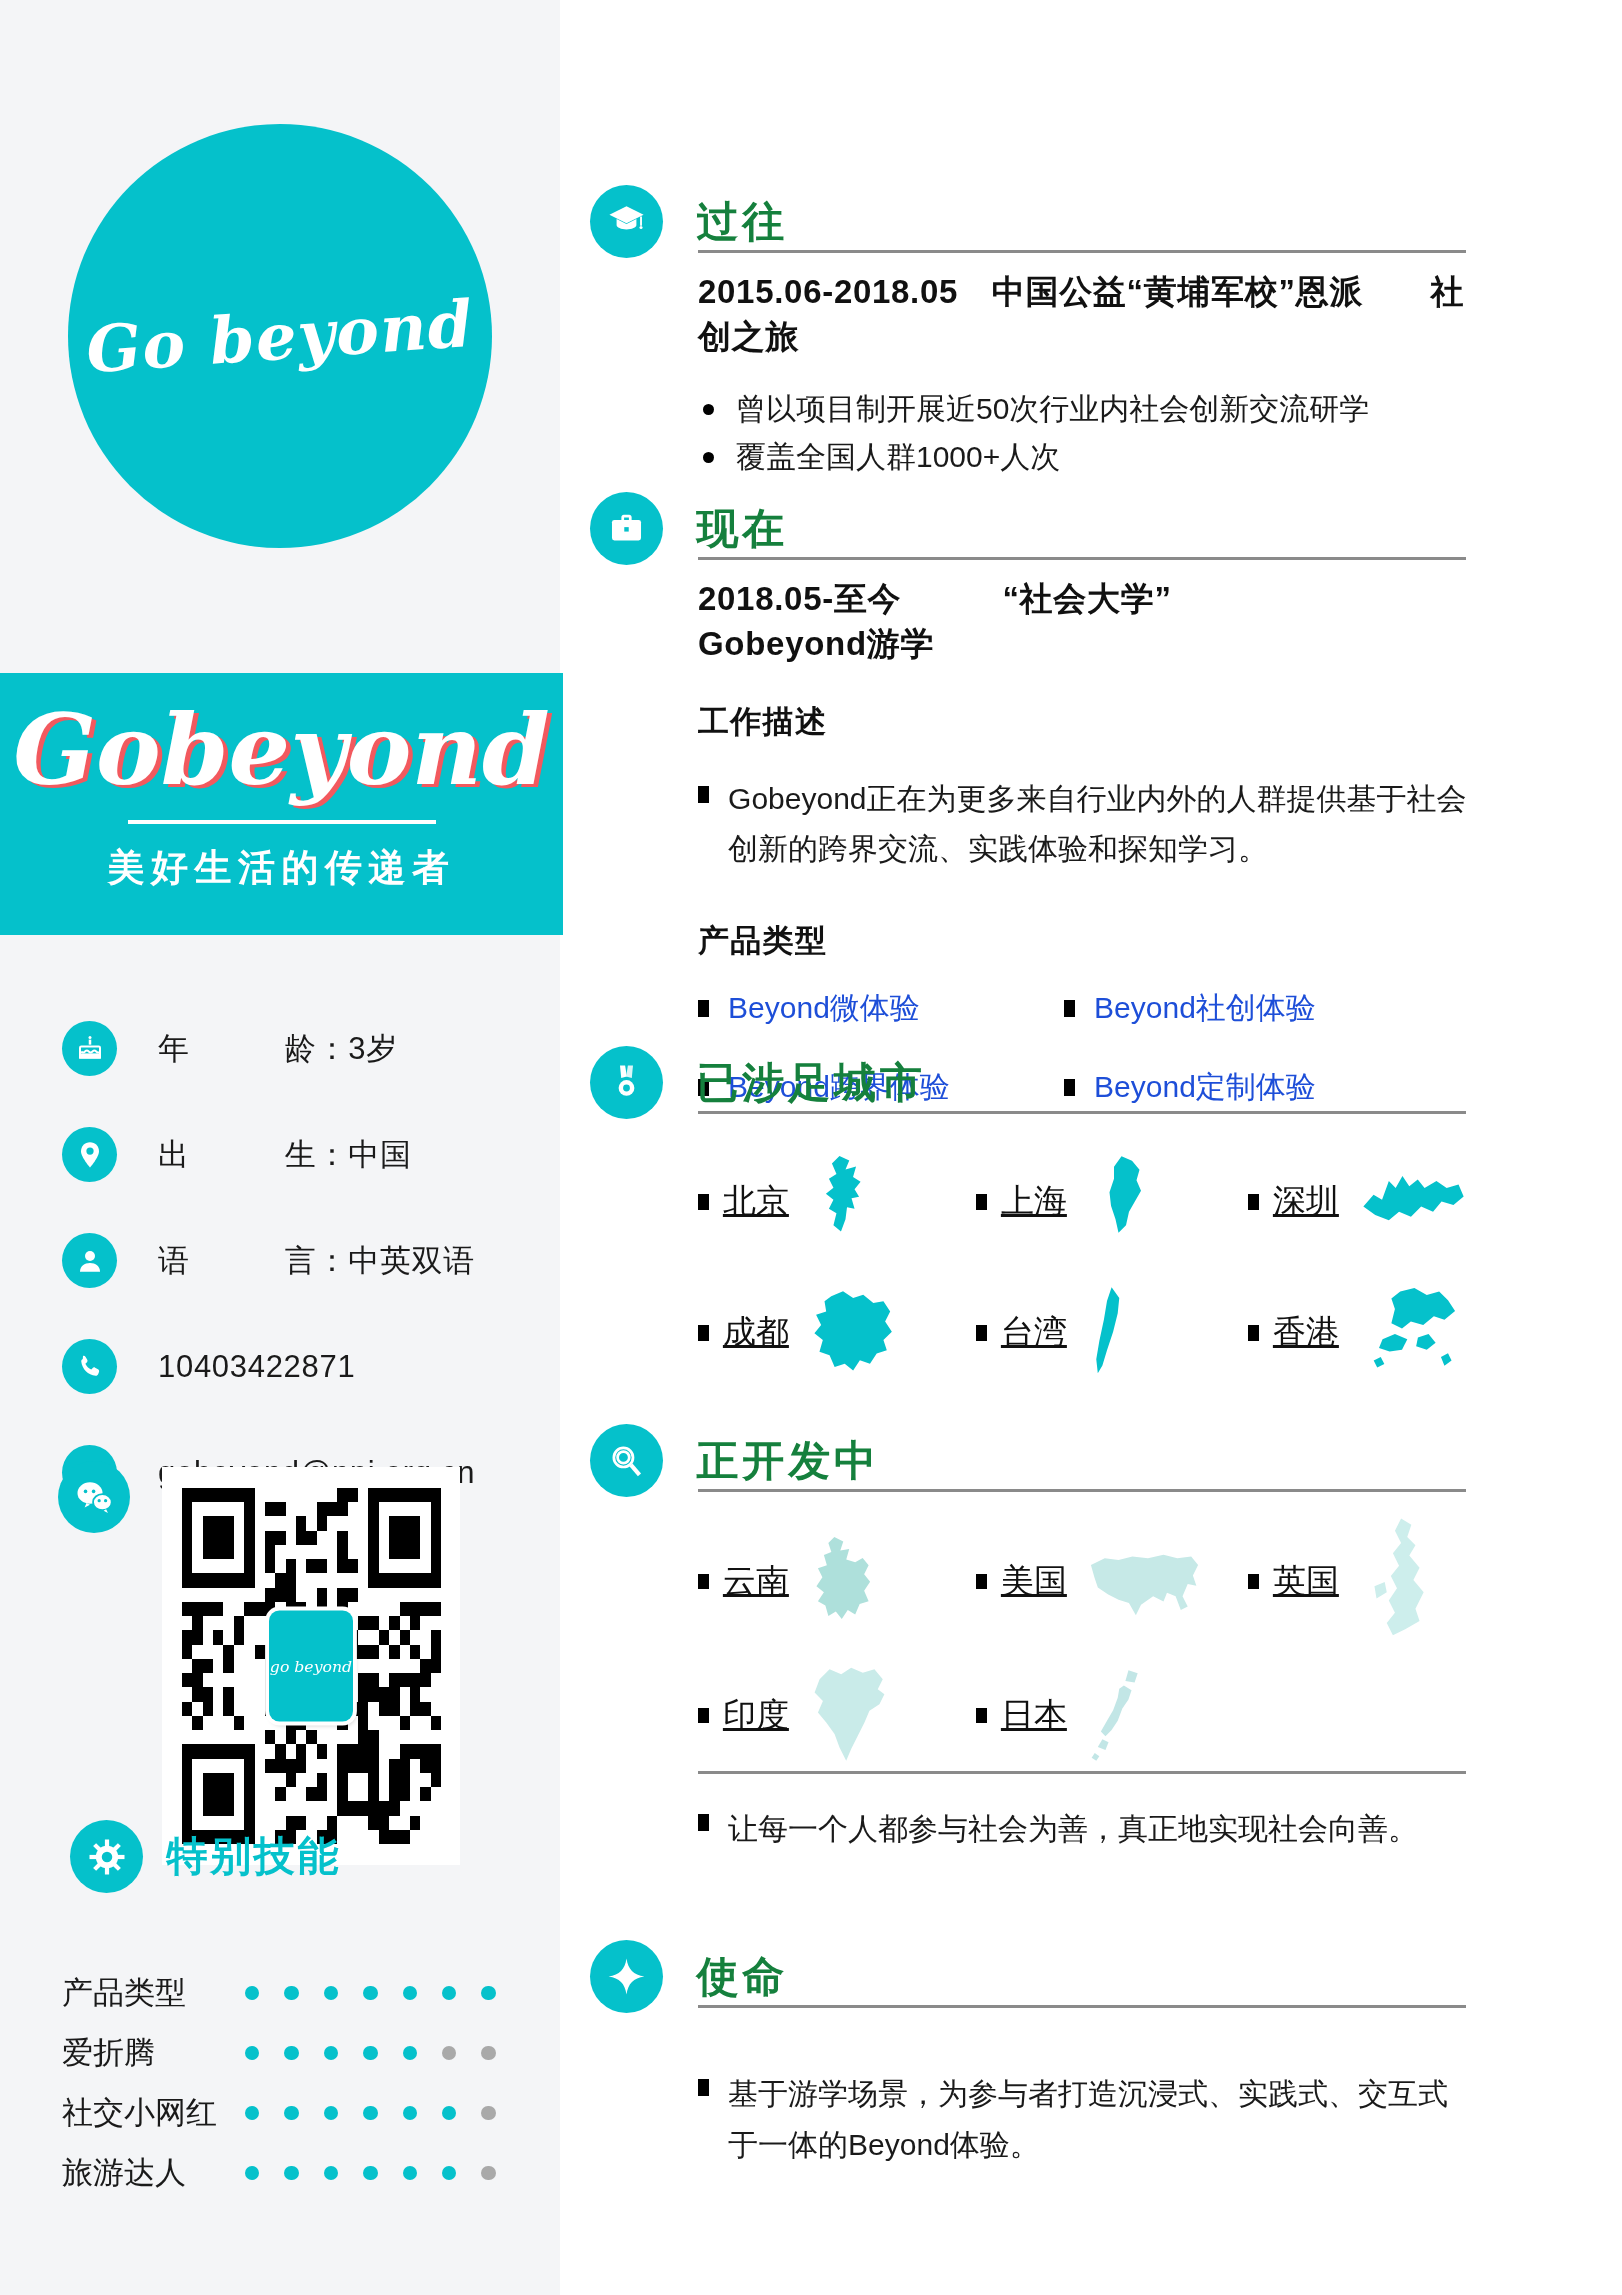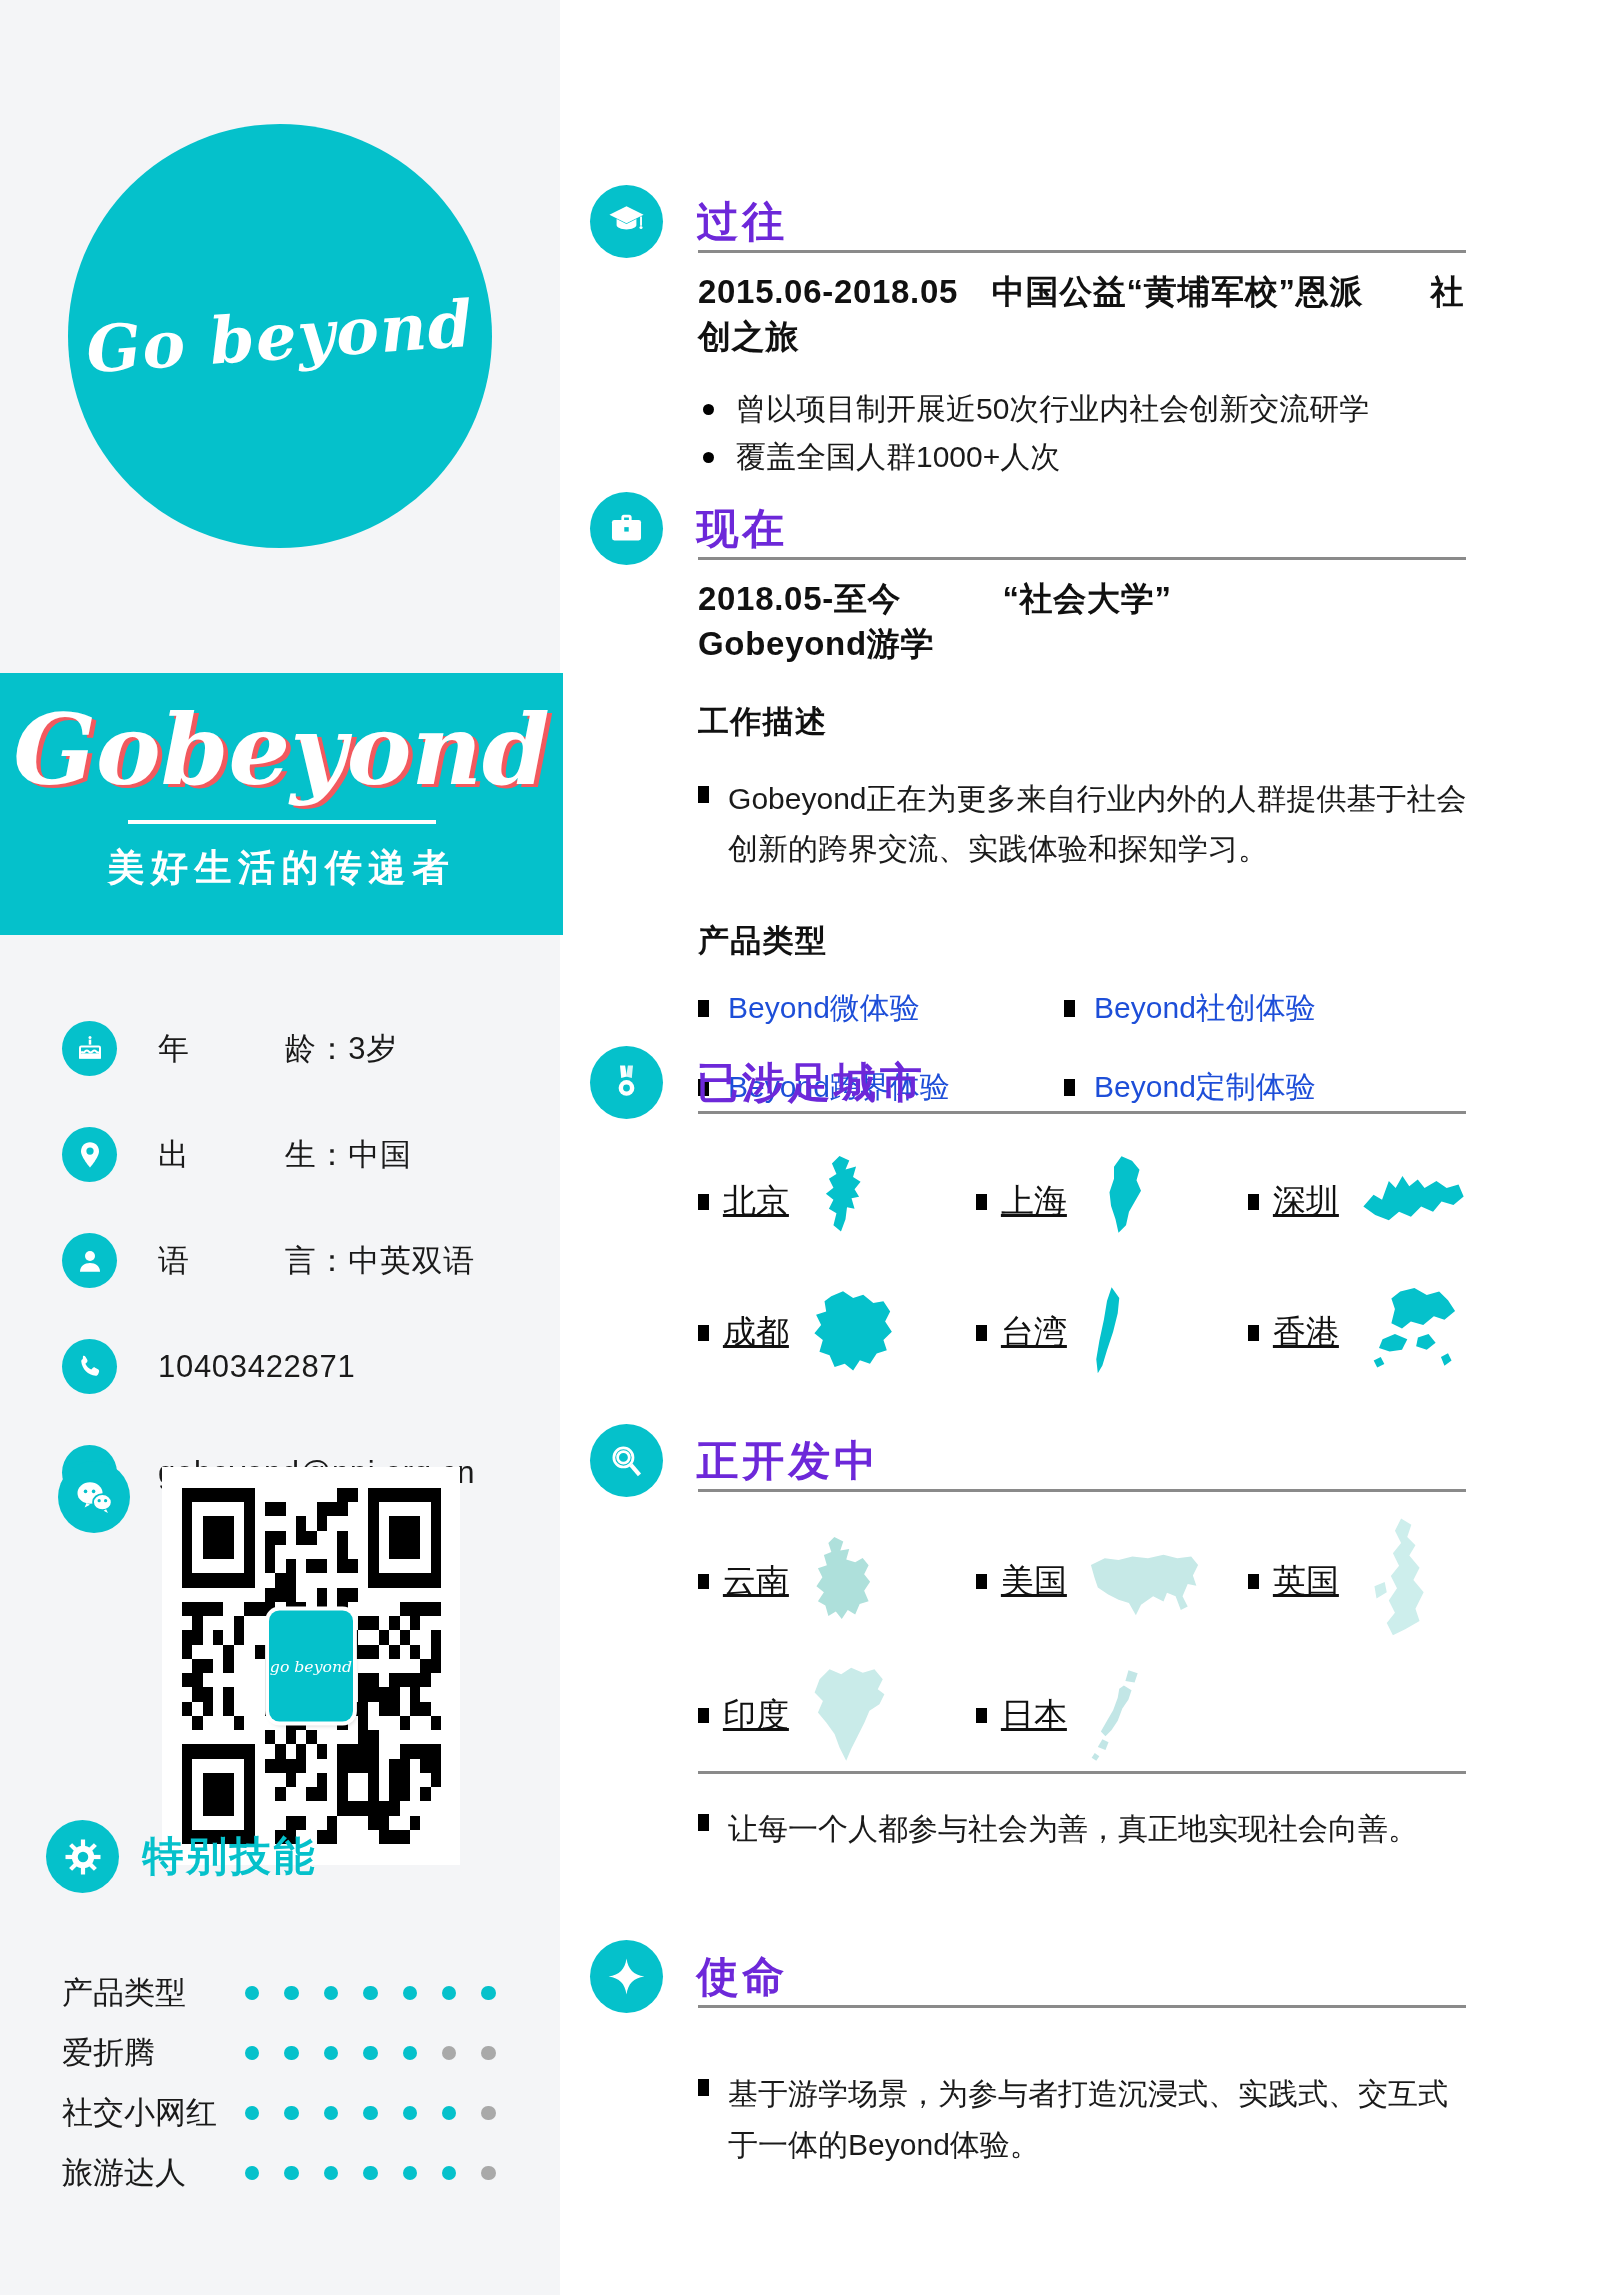--- a/index.html
+++ b/index.html
@@ -46,21 +46,21 @@
   .qr-card { position:absolute; left:162px; top:1467px; width:298px; height:398px; background:#ffffff; }
   .qr-card svg.qr { position:absolute; left:19.6px; top:21px; width:259px; height:356px; }
   .qr-badge {
     position:absolute; left:50%; top:50%; transform:translate(-50%,-50%);
     width:84px; height:111px; background:#05c1cb; border-radius:10.5px;
     box-shadow:0 0 0 3.9px #ffffff, 2px 2.6px 5.2px rgba(0,0,0,.25);
     display:flex; align-items:center; justify-content:center;
   }
   .qr-badge span { color:#fff; font-family:"DejaVu Serif", serif; font-style:italic; font-size:15.7px; }
 
-  .skills-head { position:absolute; left:46px; top:1820px; display:flex; align-items:center; }
+  .skills-head { position:absolute; left:70px; top:1820px; display:flex; align-items:center; }
   .skills-gear {
     width:73px; height:73px; border-radius:50%; background:#05c1cb;
     display:flex; align-items:center; justify-content:center;
   }
   .skills-gear svg { width:42px; height:42px; }
   .skills-title { margin-left:23.6px; color:#05c1cb; font-size:41px; font-weight:bold; letter-spacing:2.6px; }
   .skills { position:absolute; left:62px; top:1963px; width:458px; }
   .skill-row { display:flex; align-items:center; height:60px; }
   .skill-label { width:183px; font-size:31px; color:#1a1a1a; }
   .skill-dots { display:flex; gap:25px; align-items:center; }
@@ -69,21 +69,21 @@
   .dot.off { background:#a9a9a9; }
 
   
   .section { position:absolute; left:576px; width:893px; }
   .sec-head { display:flex; align-items:center; }
   .sec-icon {
     width:73px; height:73px; border-radius:50%; background:#05c1cb; flex:0 0 73px;
     margin-left:14.4px; display:flex; align-items:center; justify-content:center;
   }
   .sec-icon svg { width:41px; height:41px; }
-  .sec-title { margin-left:33px; color:#6d28d9; font-size:42px; font-weight:bold; letter-spacing:3.9px; }
+  .sec-title { margin-left:33px; color:#15803d; font-size:42px; font-weight:bold; letter-spacing:3.9px; }
   .sec-line { height:3.3px; background:#8a8a8a; margin-left:122px; margin-top:-7.9px; }
   .sec-body { margin-left:122px; }
 
   .date-line { font-size:33px; font-weight:bold; color:#111; margin-top:17px; letter-spacing:0.7px; }
   .round-bullets { list-style:none; margin-top:25px; }
   .round-bullets li { position:relative; padding-left:38px; font-size:30px; line-height:48px; color:#1a1a1a; }
   .round-bullets li::before {
     content:""; position:absolute; left:5.2px; top:18.3px; width:11px; height:11px; border-radius:50%; background:#000;
   }
   .sq { display:inline-block; width:10.5px; height:17px; background:#000; margin-right:19.6px; flex:0 0 10.5px; }

